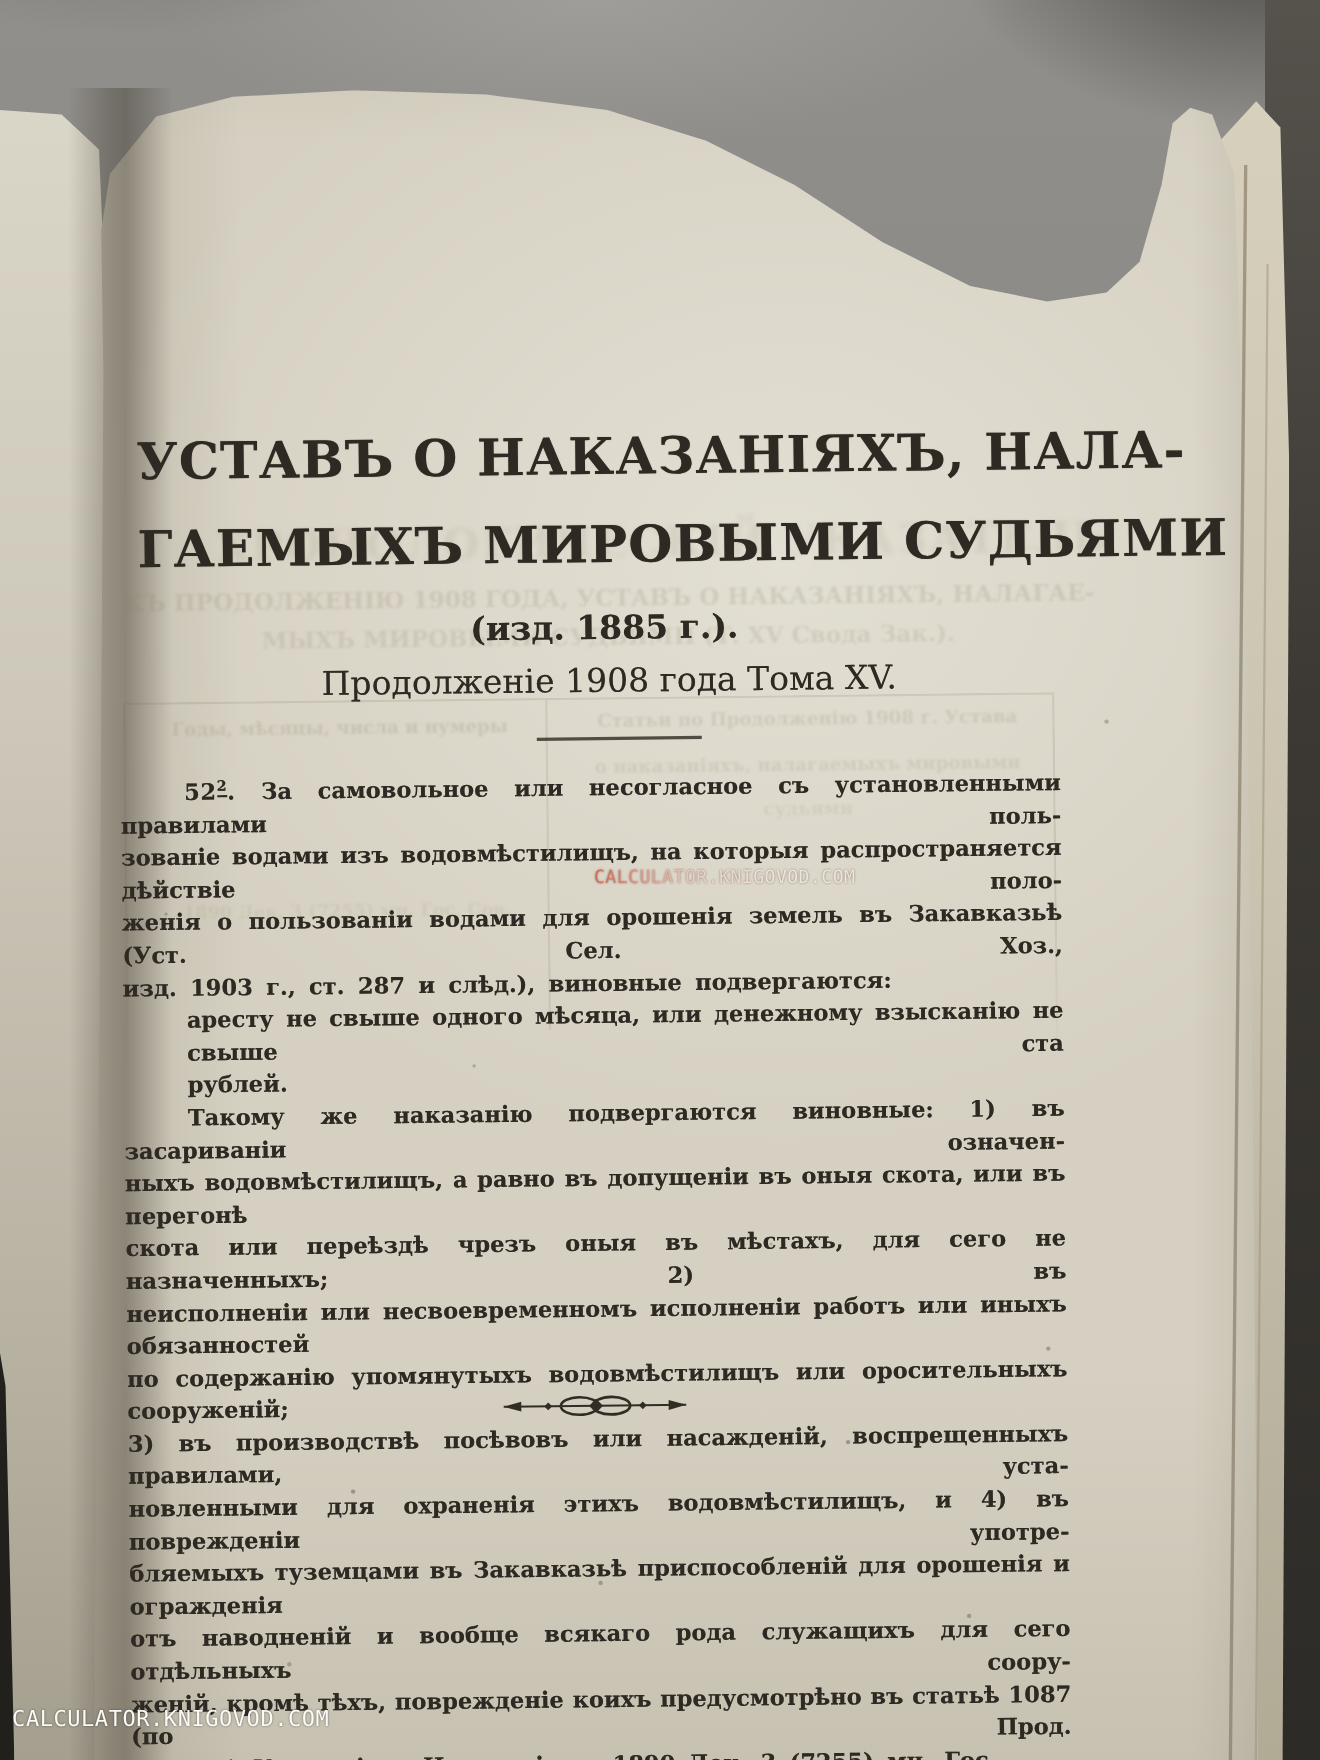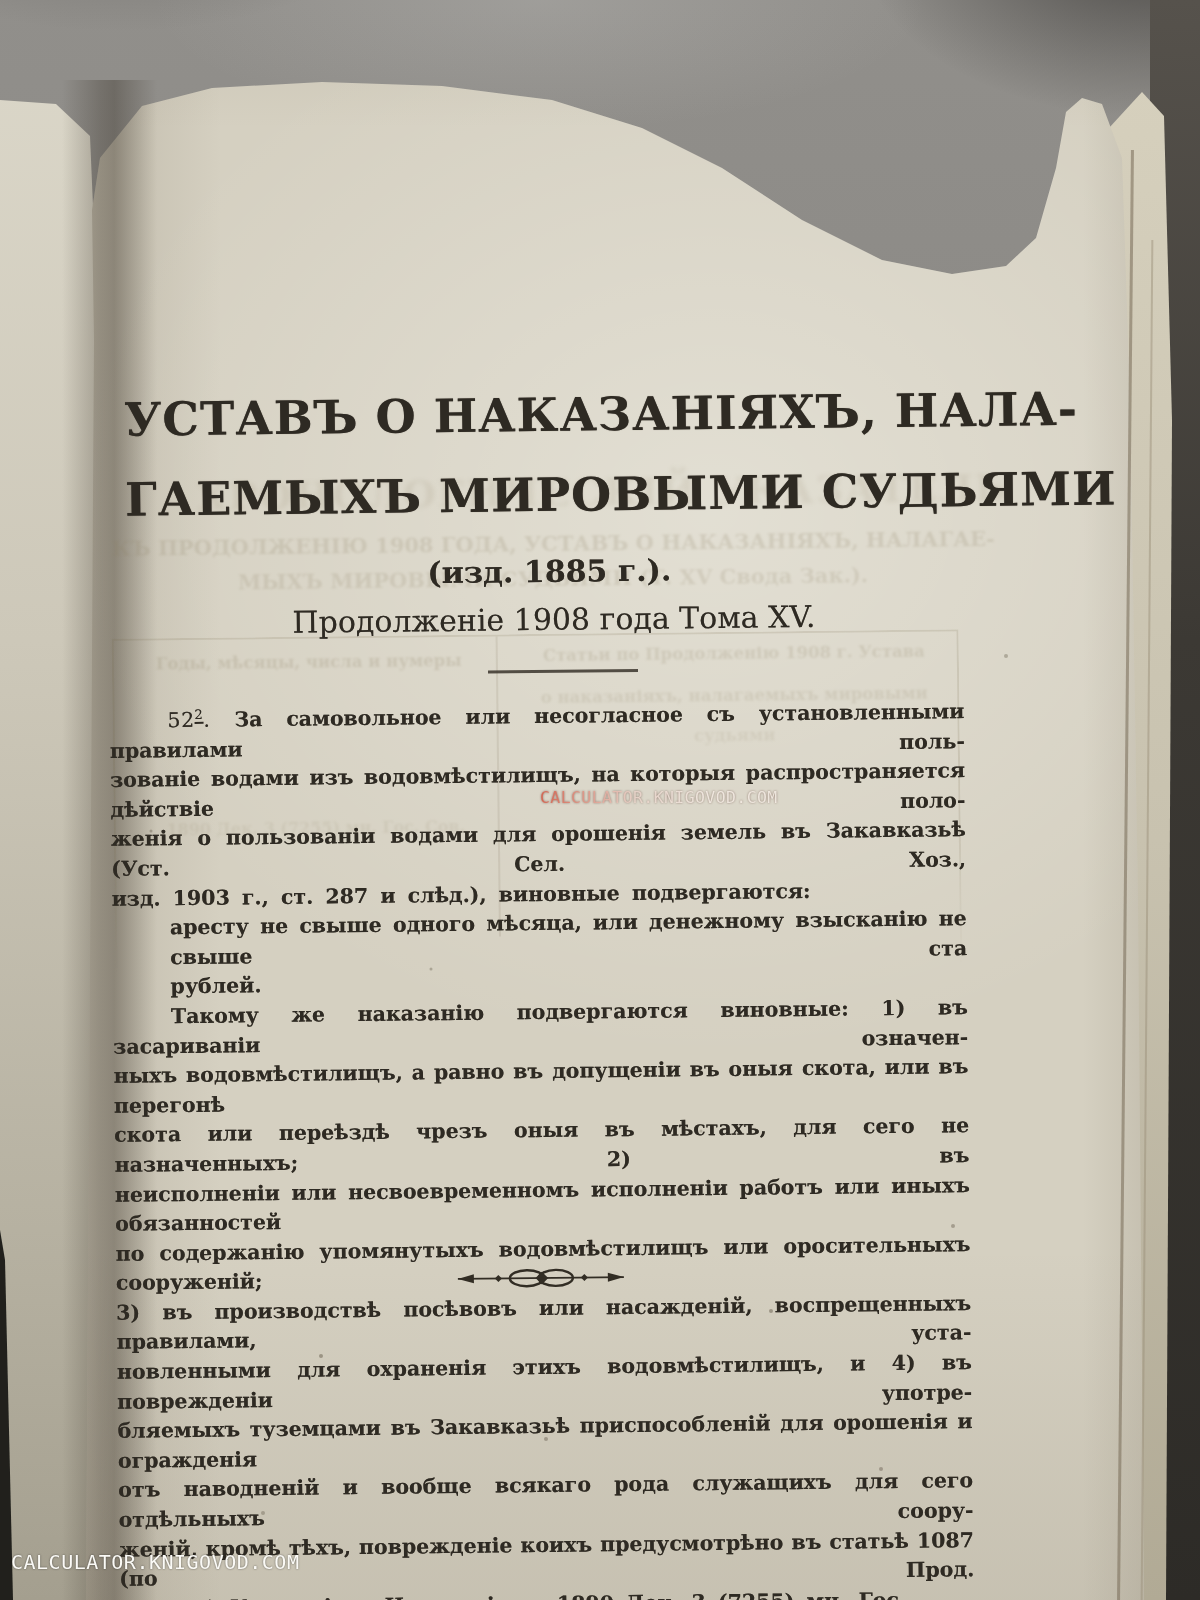--- a/index.html
+++ b/index.html
@@ -100,21 +100,21 @@
   .g-th-r3{left:520px;width:430px;top:728px;font-size:16.5px;opacity:.13;filter:blur(1.1px);text-align:center;}
   .g-cit{left:150px;width:330px;top:816px;font-size:16px;opacity:.13;filter:blur(1px);text-align:center;}
   
   .body-block{left:110px;top:702px;width:855px;font-size:20.5px;line-height:29.6px;
     font-weight:bold;text-shadow:0 0 .55px rgba(43,36,26,.55);}
   .bl{width:100%;}
   .jf{text-align:justify;text-align-last:justify;}
   .indent{text-indent:58px;}
   .hang{margin-left:58px;width:797px;}
   .sp{word-spacing:5px;}
-  .art-num{font-weight:normal;letter-spacing:.5px;}
+  .art-num{font-weight:bold;letter-spacing:.5px;}
   .art-sup{font-size:13px;vertical-align:super;border-bottom:2px solid #2e2a23;line-height:0;}
   
   .ornament{left:450px;top:1268px;width:170px;height:20px;}
   
   .wm-center{
     position:absolute;left:540px;top:788px;z-index:9;
     font-family:"DejaVu Sans Mono", monospace;font-size:16.5px;letter-spacing:.4px;
     background:linear-gradient(90deg, rgba(214,96,76,.92) 0%, rgba(236,215,205,.88) 40%, rgba(247,240,232,.85) 70%);
     -webkit-background-clip:text;background-clip:text;color:transparent;
     filter:drop-shadow(0 0 1px rgba(70,25,18,.55));

